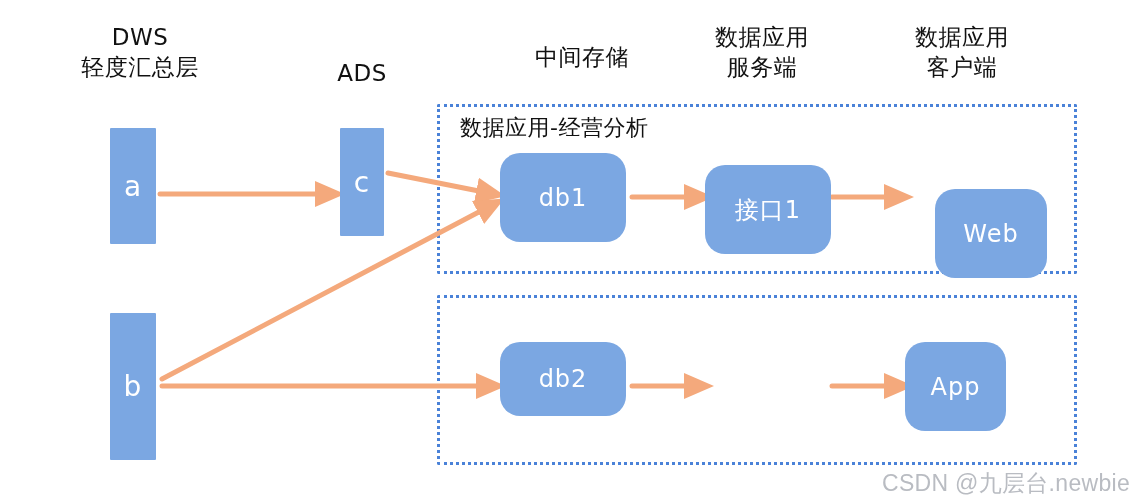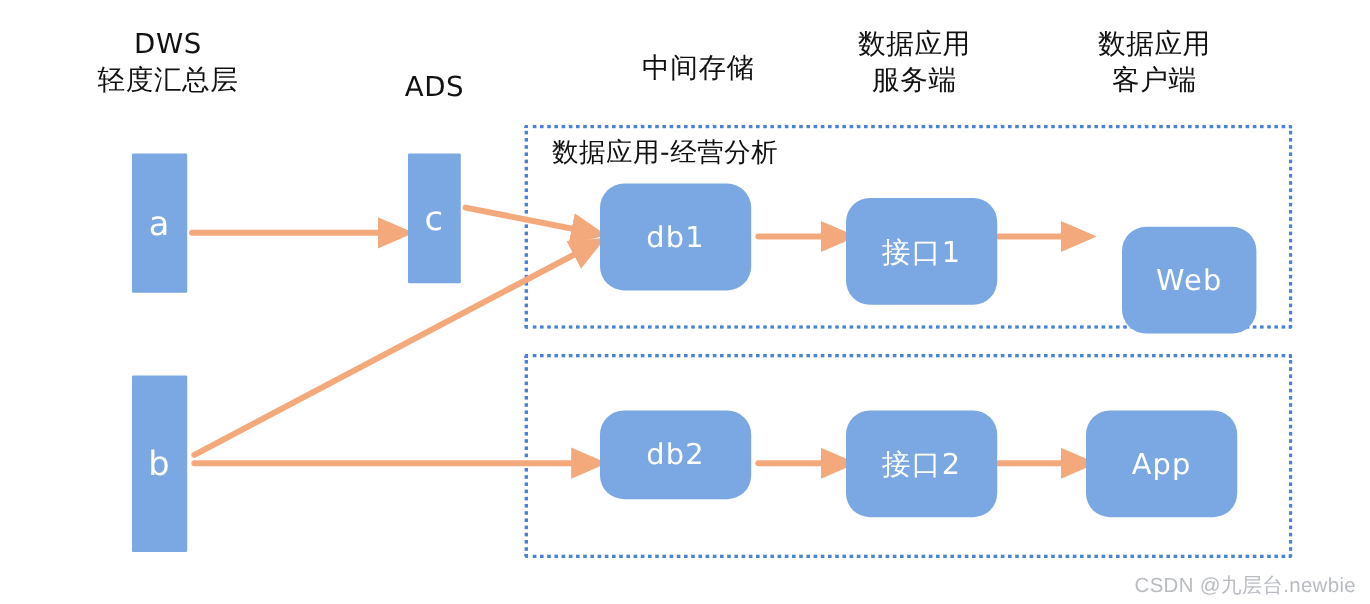--- a/index.html
+++ b/index.html
@@ -75,21 +75,21 @@
     height: 503px;
     pointer-events: none;
   }
 
   
   .watermark {
     position: absolute;
     right: 12px;
     bottom: 4px;
     color: #b9bcc2;
-    font-size: 17px;
+    font-size: 23px;
     font-family: "Liberation Sans", sans-serif;
     letter-spacing: 0.3px;
   }
 </style>
 </head>
 <body>
 
 <div id="canvas">
 
   <div class="col-header" style="left:60px; top:22px; width:160px;">DWS
@@ -143,19 +143,18 @@
   <div class="node rect" style="left:340px; top:128px; width:44px; height:108px;">c</div>
 
   <div class="node round" style="left:500px; top:153px; width:126px; height:89px;">db1</div>
 
   <div class="node round" style="left:705px; top:153px; width:126px; height:89px;margin-top:12px;">接口1</div>
 
   <div class="node round" style="left:935px; top:153px; width:112px; height:89px;margin-top:36px;">Web</div>
 
   <div class="node round" style="left:500px; top:342px; width:126px; height:74px;">db2</div>
 
-  <div class="node round" style="left:705px; top:342px; width:126px; height:89px;">接口2</div>
 
-  <div class="node round" style="left:905px; top:342px; width:126px; height:89px;">App</div>
+  <div class="node round" style="left:905px; top:342px; width:101px; height:89px;">App</div>
 
   <div class="watermark">CSDN @九层台.newbie</div>
 
 </div>
 
 </body></html>

